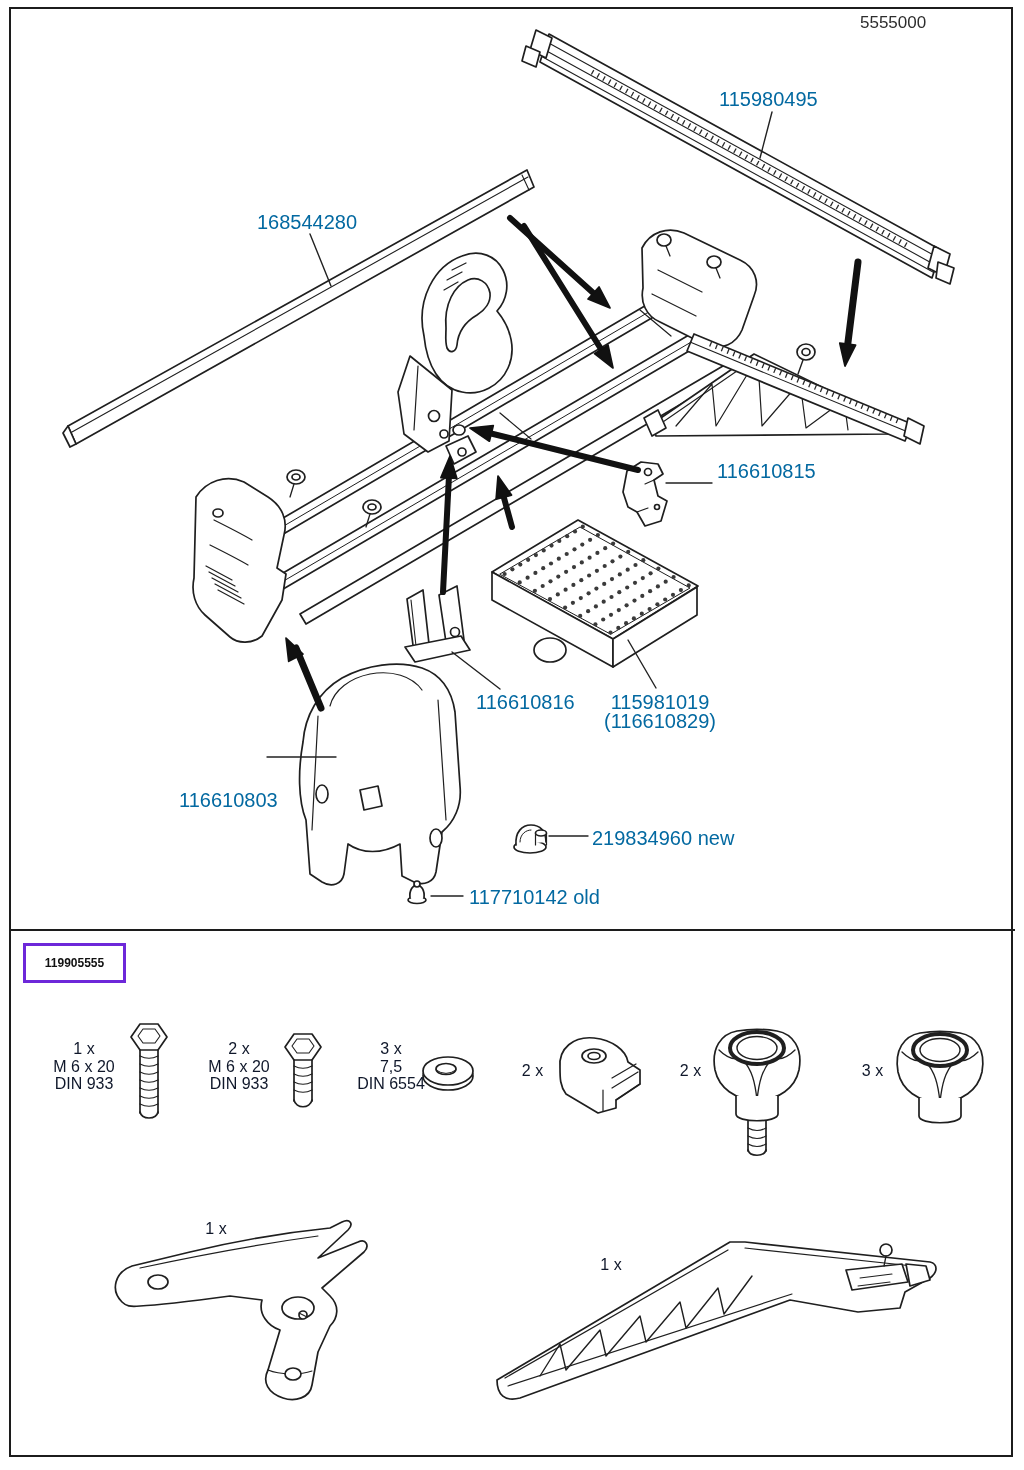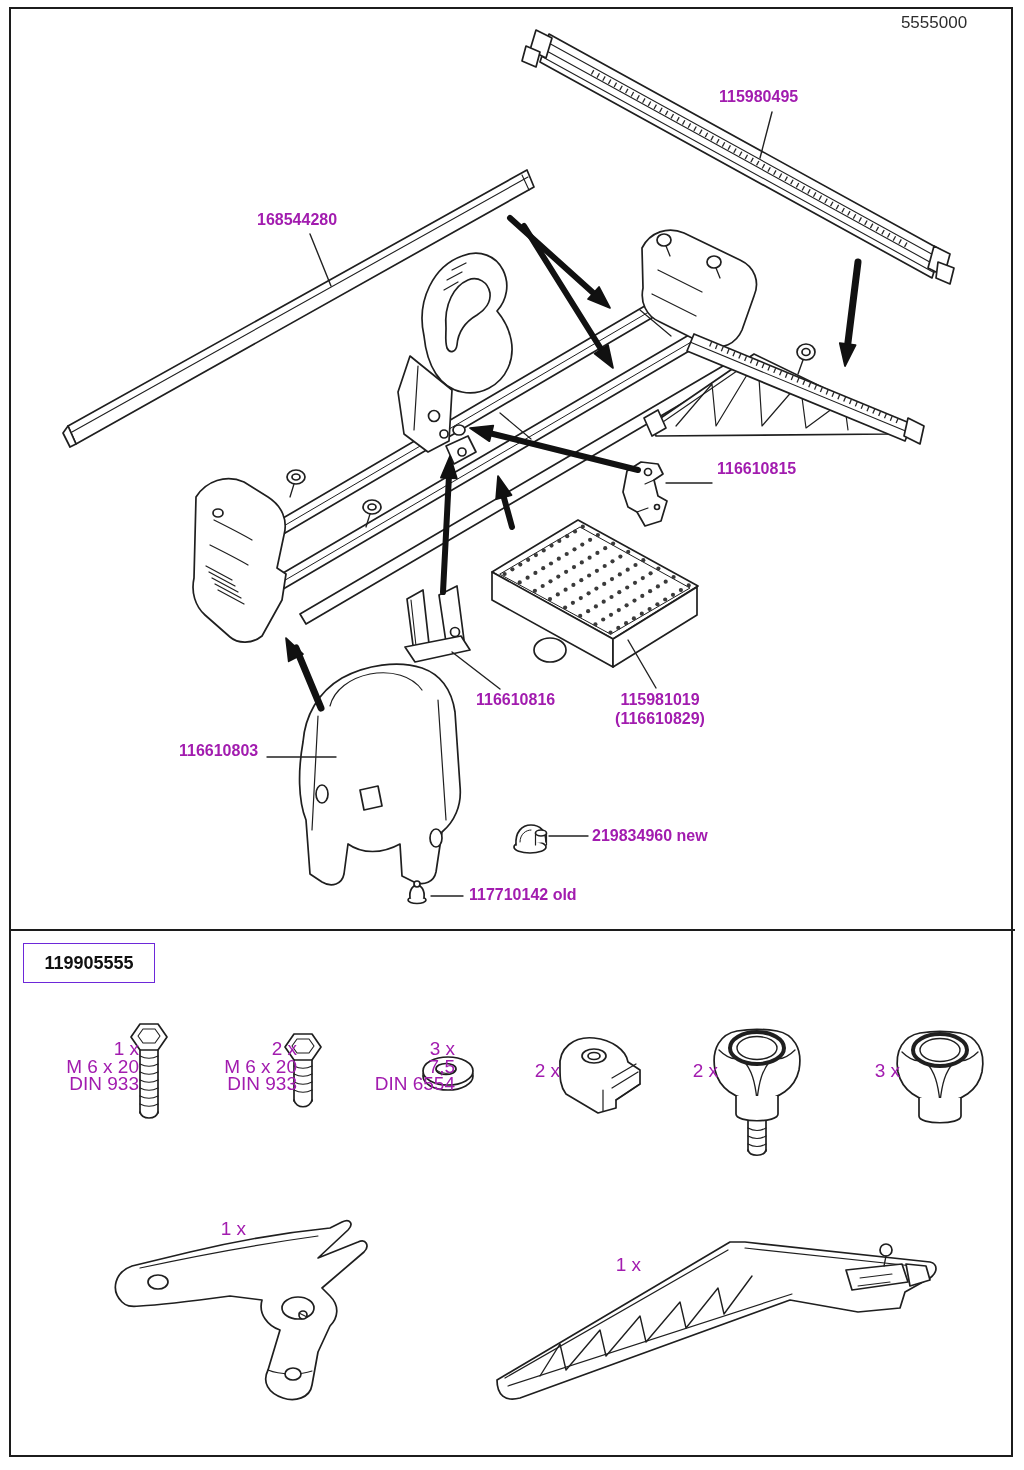--- a/index.html
+++ b/index.html
@@ -1,24 +1,24 @@
 <!DOCTYPE html>
 <html><head>
 <meta charset="utf-8">
 <style>
   html,body{margin:0;padding:0;background:#fff;}
   body{width:1024px;height:1470px;position:relative;font-family:"Liberation Sans",sans-serif;overflow:hidden;}
   .frame{position:absolute;left:9px;top:7px;width:1004px;height:1450px;border:2px solid #1c1c1c;box-sizing:border-box;}
   .divider{position:absolute;left:9px;top:929px;width:1006px;height:2px;background:#1c1c1c;}
-  .doc-number{position:absolute;left:860px;top:13px;width:148px;text-align:center;font-size:17px;color:#2d2d2d;}
-  .lbl{position:absolute;font-size:16px;color:#a21caf;white-space:nowrap;font-weight:bold;}
+  .doc-number{position:absolute;left:860px;top:13px;width:148px;text-align:left;font-size:17px;color:#2d2d2d;}
+  .lbl{position:absolute;font-size:20px;color:#0369a1;white-space:nowrap;}
   .lbl.center{text-align:center;}
   svg{position:absolute;left:0;}
-  .kitbox{position:absolute;left:23px;top:943px;width:132px;height:40px;border:1px solid #6d28d9;box-sizing:border-box;display:flex;align-items:center;justify-content:center;font-size:18px;font-weight:bold;color:#111;}
-  .spec{position:absolute;text-align:right;font-size:19px;line-height:17.5px;color:#a21caf;}
+  .kitbox{position:absolute;left:23px;top:943px;width:103px;height:40px;border:3px solid #6d28d9;box-sizing:border-box;display:flex;align-items:center;justify-content:center;font-size:12px;font-weight:bold;color:#111;}
+  .spec{position:absolute;text-align:center;font-size:16px;line-height:17.5px;color:#0f172a;}
 </style>
 </head>
 <body>
 
 <div class="frame"></div>
 <div class="divider"></div>
 <div class="doc-number">5555000</div>
 
 <svg width="1024" height="930" viewBox="0 0 1024 930" style="top:0" fill="white" stroke="#1f1f1f" stroke-width="1.7" stroke-linejoin="round" stroke-linecap="round">
 
@@ -389,21 +389,21 @@
     <polygon points="906,334 926,336 930,350 910,356"></polygon>
   </g>
 </svg>
 
 <div class="lbl" style="left:719px;top:88px">115980495</div>
 <div class="lbl" style="left:257px;top:211px">168544280</div>
 <div class="lbl" style="left:717px;top:460px">116610815</div>
 <div class="lbl" style="left:476px;top:691px">116610816</div>
 <div class="lbl center" style="left:590px;top:691px;width:140px">115981019</div>
 <div class="lbl center" style="left:590px;top:710px;width:140px">(116610829)</div>
-<div class="lbl" style="left:179px;top:742px">116610803</div>
+<div class="lbl" style="left:179px;top:789px">116610803</div>
 <div class="lbl" style="left:592px;top:827px">219834960 new</div>
 <div class="lbl" style="left:469px;top:886px">117710142 old</div>
 
 <div class="kitbox">119905555</div>
 
 <div class="spec" style="left:29px;top:1040px;width:110px">
   <div>1 x</div>
   <div>M 6 x 20</div>
   <div>DIN 933</div>
 </div>

